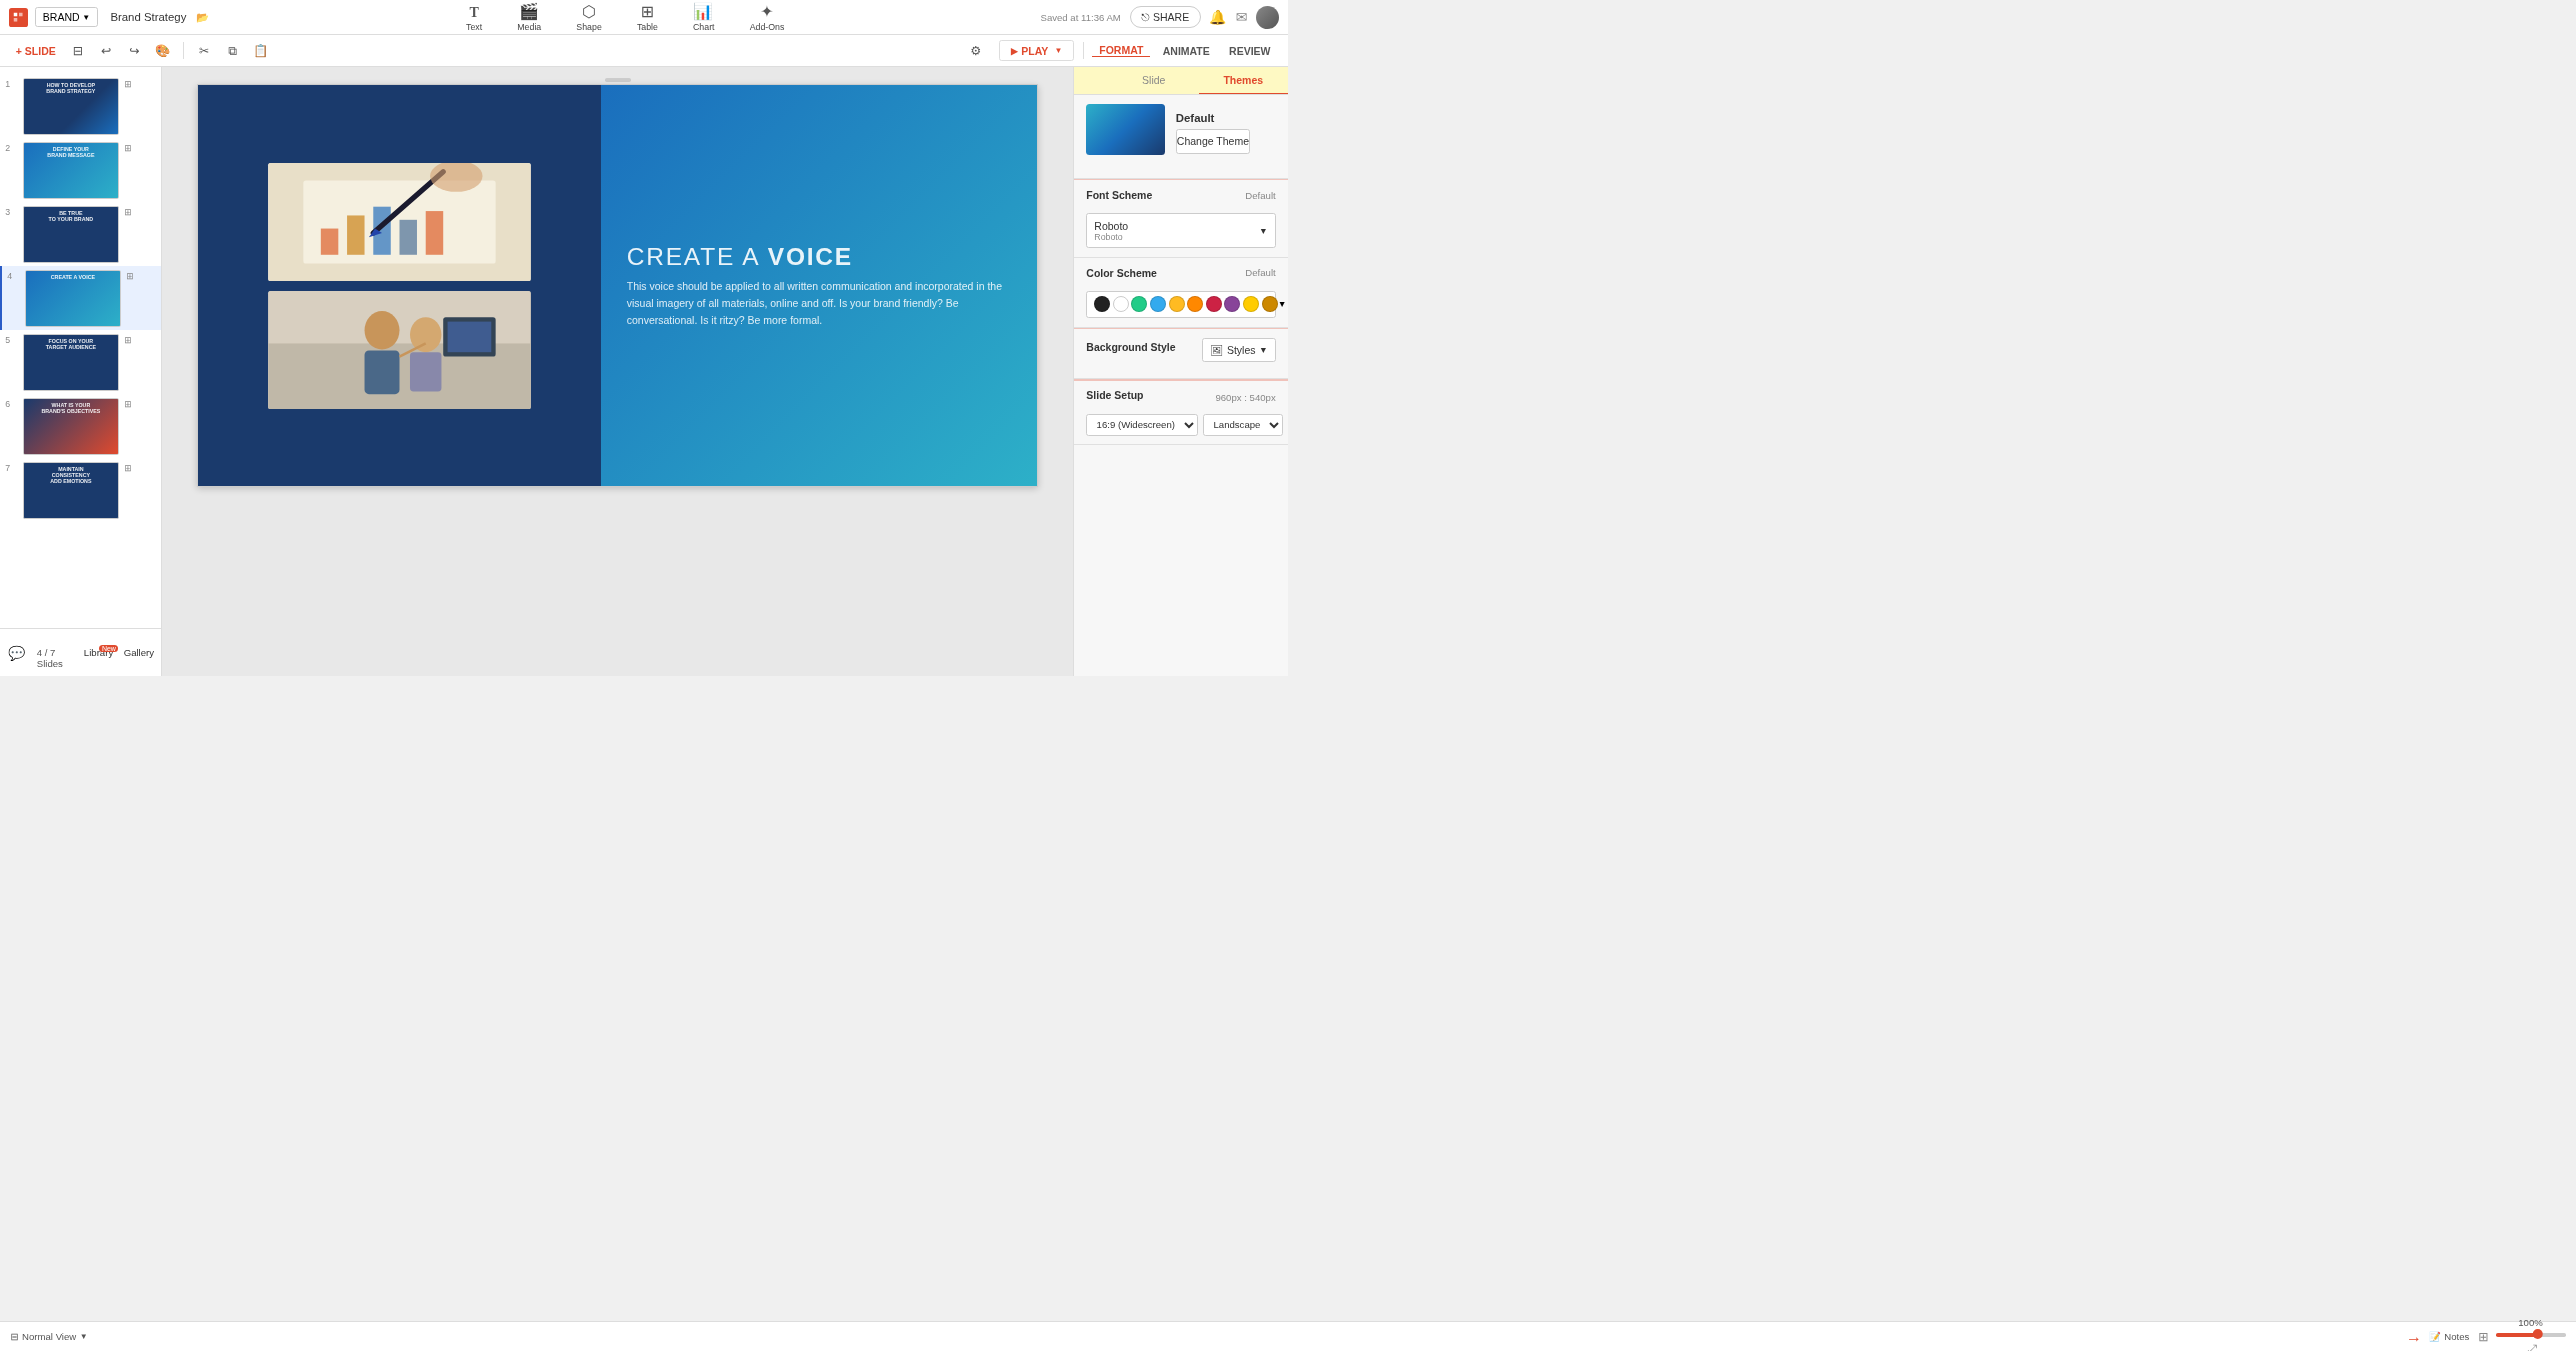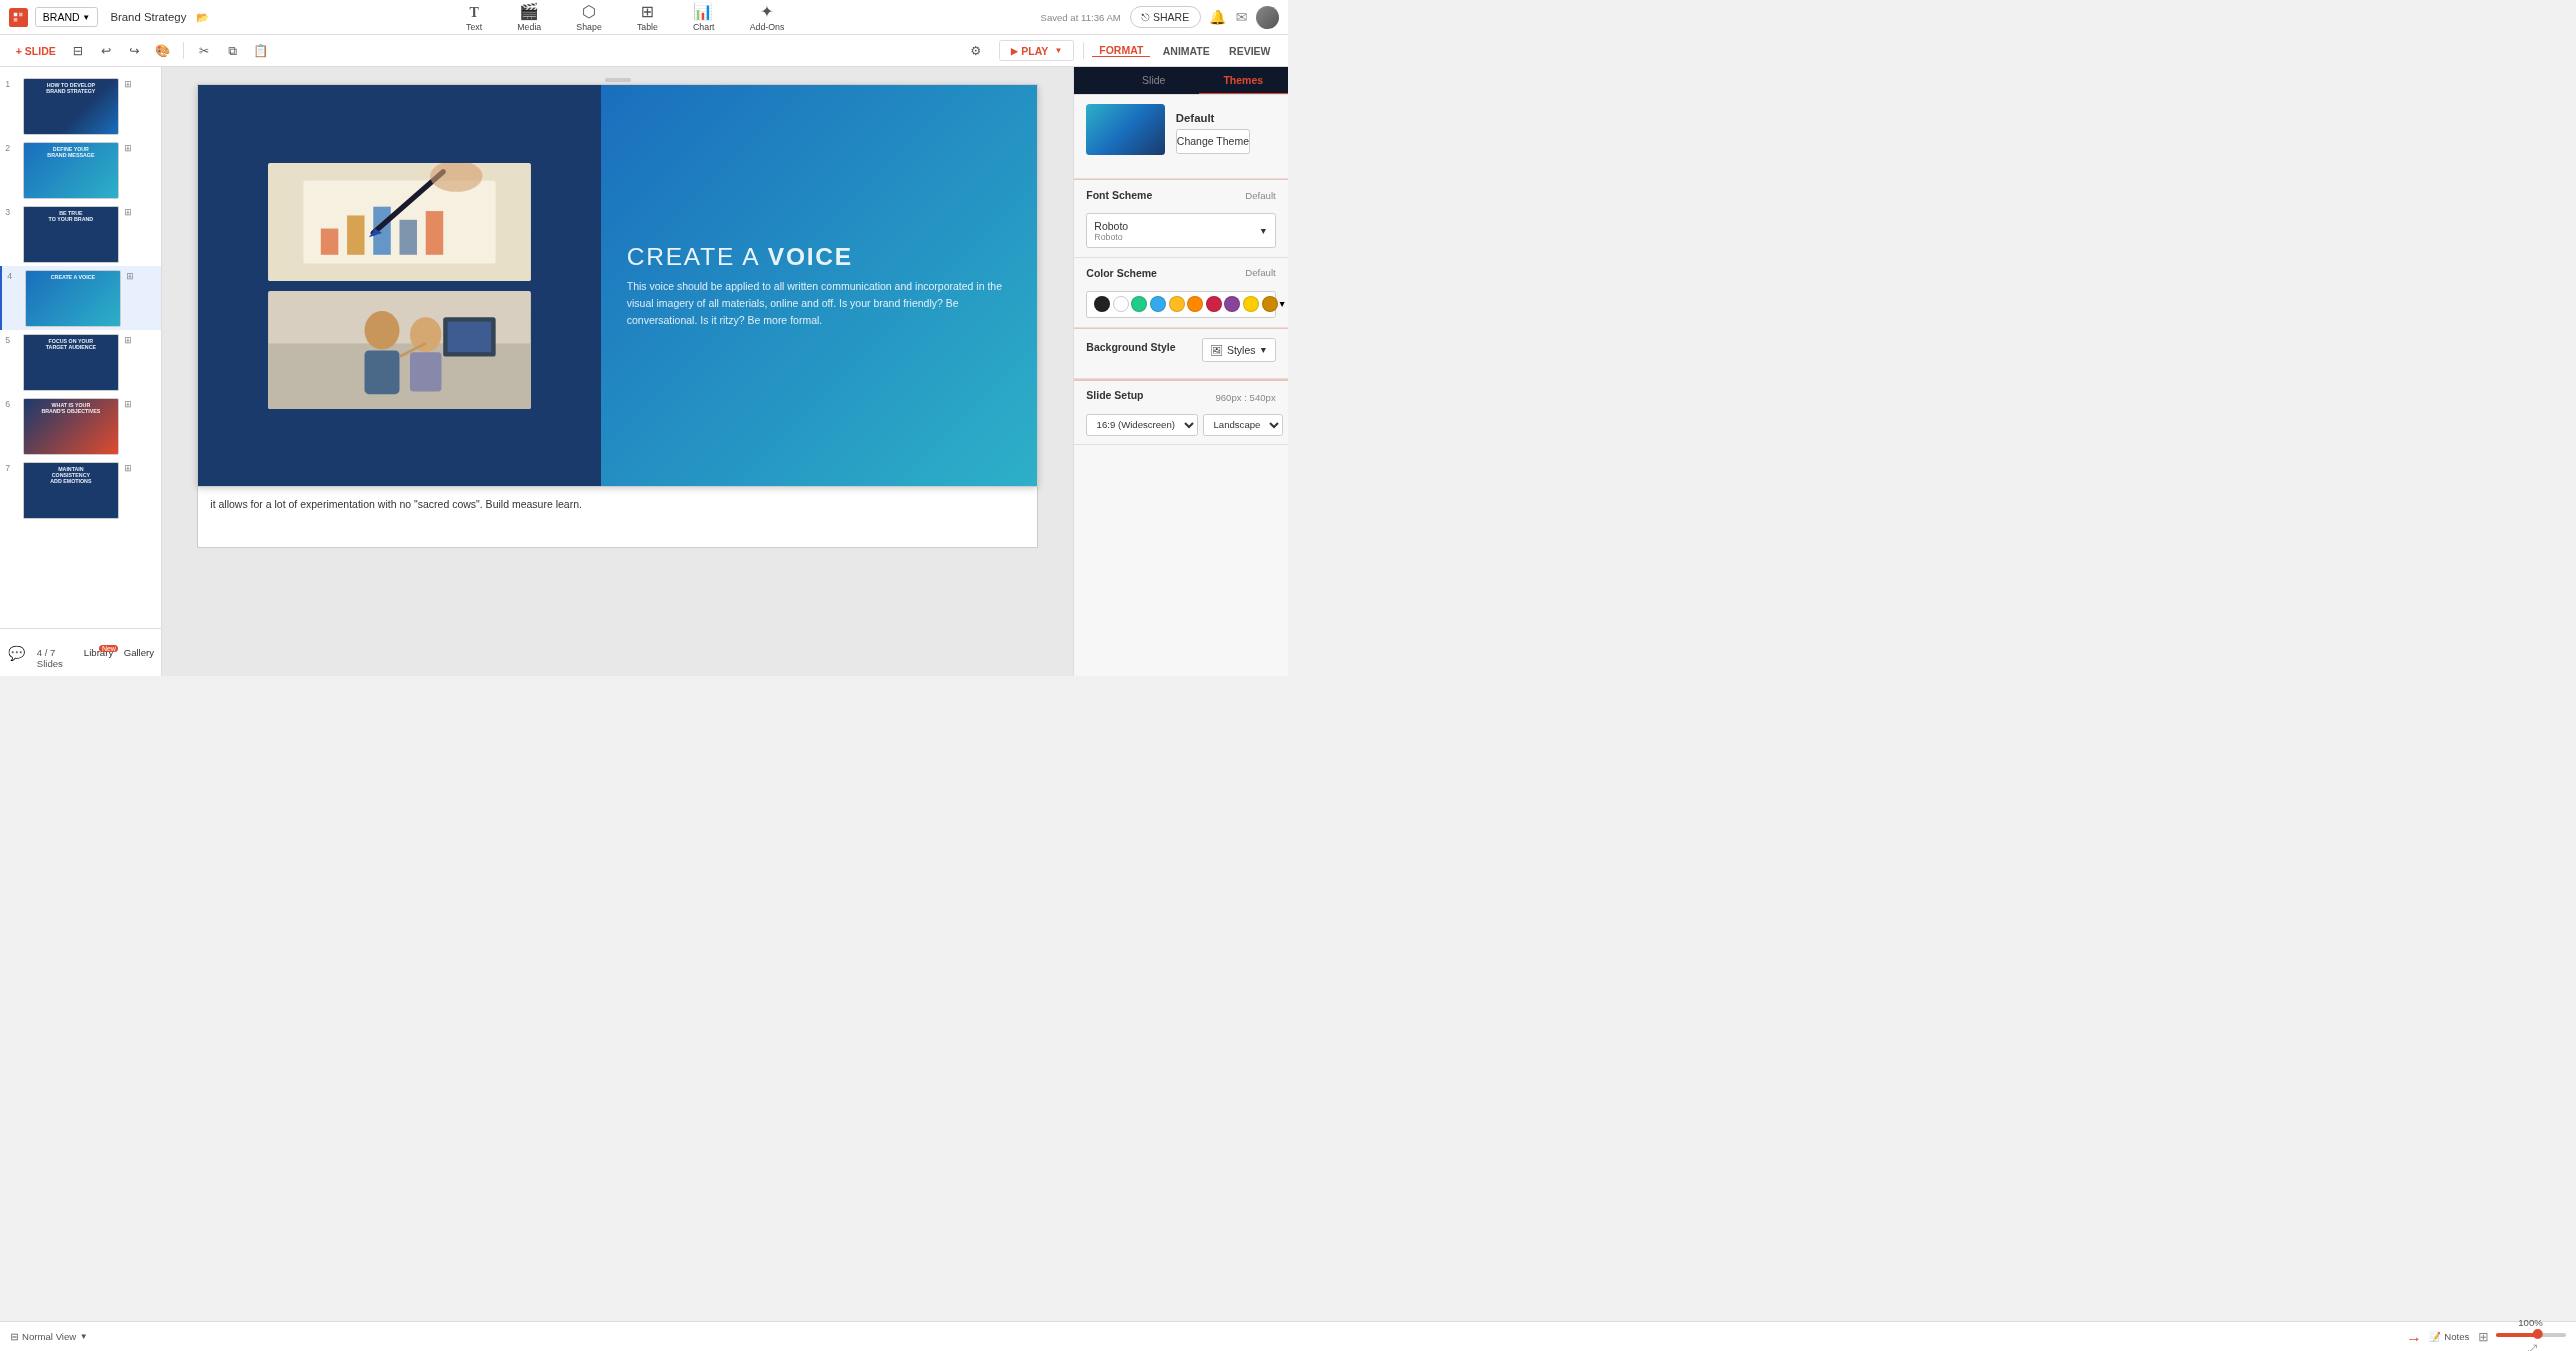--- a/index.html
+++ b/index.html
@@ -59,21 +59,21 @@
     .photo-box-top { background: linear-gradient(135deg, #ddd 0%, #bbb 100%); position: relative; }
     .photo-box-bottom { background: linear-gradient(135deg, #bbb 0%, #999 100%); }
     .voice-title { color: rgba(255,255,255,0.9); font-size: 24.5px; font-weight: 300; letter-spacing: 1.8px; margin-bottom: 7px; }
     .voice-title strong { font-weight: 800; }
     .voice-body { color: rgba(255,255,255,0.85); font-size: 10.5px; line-height: 1.6; }
     .notes-area { width: 841px; background: #fff; border: 0.9px solid #ccc; border-top: none; min-height: 61px; padding: 10.5px 12.3px; font-size: 10.5px; color: #333; }
     .scroll-dot { width: 26px; height: 3.5px; background: #ccc; border-radius: 1.8px; margin: 2.6px auto; }
 
     
     .right-panel { width: 215px; background: #f7f7f7; border-left: 0.9px solid #ddd; padding: 0; overflow-y: auto; }
-    .panel-tabs { display: flex; border-bottom: 0.9px solid #ddd; background: #0f172a; padding-left: 35px; }
+    .panel-tabs { display: flex; border-bottom: 0.9px solid #ddd; background: #fef9c3; padding-left: 35px; }
     .panel-tab { flex: 1; padding: 7px 0; text-align: center; font-size: 10.5px; color: #888; cursor: pointer; }
     .panel-tab.active { color: #e04a2e; border-bottom: 1.8px solid #e04a2e; font-weight: 600; }
     .panel-section { padding: 8.8px 12.3px; border-bottom: 0.9px solid #e0e0e0; }
     .theme-preview { width: 100%; height: 61px; background: linear-gradient(135deg, #2db0c8 0%, #1a6ebd 50%, #1a3a6c 100%); border-radius: 3.5px; margin-bottom: 7px; }
     .theme-name { font-size: 11.4px; font-weight: 600; color: #333; margin-bottom: 5.3px; }
     .change-theme-btn { width: 100%; padding: 5.3px 0; border: 0.9px solid #ccc; border-radius: 2.6px; background: #fff; font-size: 10.5px; color: #333; cursor: pointer; }
     .section-label { font-size: 9.6px; color: #888; margin-bottom: 5.3px; }
     .section-title { font-size: 10.5px; font-weight: 600; color: #333; margin-bottom: 5.3px; }
     .section-row { display: flex; align-items: center; justify-content: space-between; margin-bottom: 7px; }
     .font-scheme-box { width: 100%; border: 0.9px solid #ccc; border-radius: 2.6px; background: #fff; padding: 5.3px 7px; display: flex; justify-content: space-between; align-items: center; font-size: 10.5px; color: #333; cursor: pointer; }
@@ -329,23 +329,20 @@
         </div>
       </div>
 
       <div class="slide-right">
         <div class="voice-title">
           <span>CREATE A</span> <strong>VOICE</strong>
         </div>
         <p class="voice-body">This voice should be applied to all written communication and incorporated in the visual imagery of all materials, online and off. Is your brand friendly? Be conversational. Is it ritzy? Be more formal.</p>
       </div>
     </div>
-    <div class="notes-area">
-      <span>it allows for a lot of experimentation with no "sacred cows". Build measure learn.</span>
-    </div>
   </div>
 
   <div class="right-panel">
     <div class="panel-tabs">
       <div class="panel-tab">Slide</div>
       <div class="panel-tab active">Themes</div>
     </div>
 
     <div class="panel-section">
       <div style="display:flex; align-items:center; gap:10.5px; margin-bottom:7px;">

